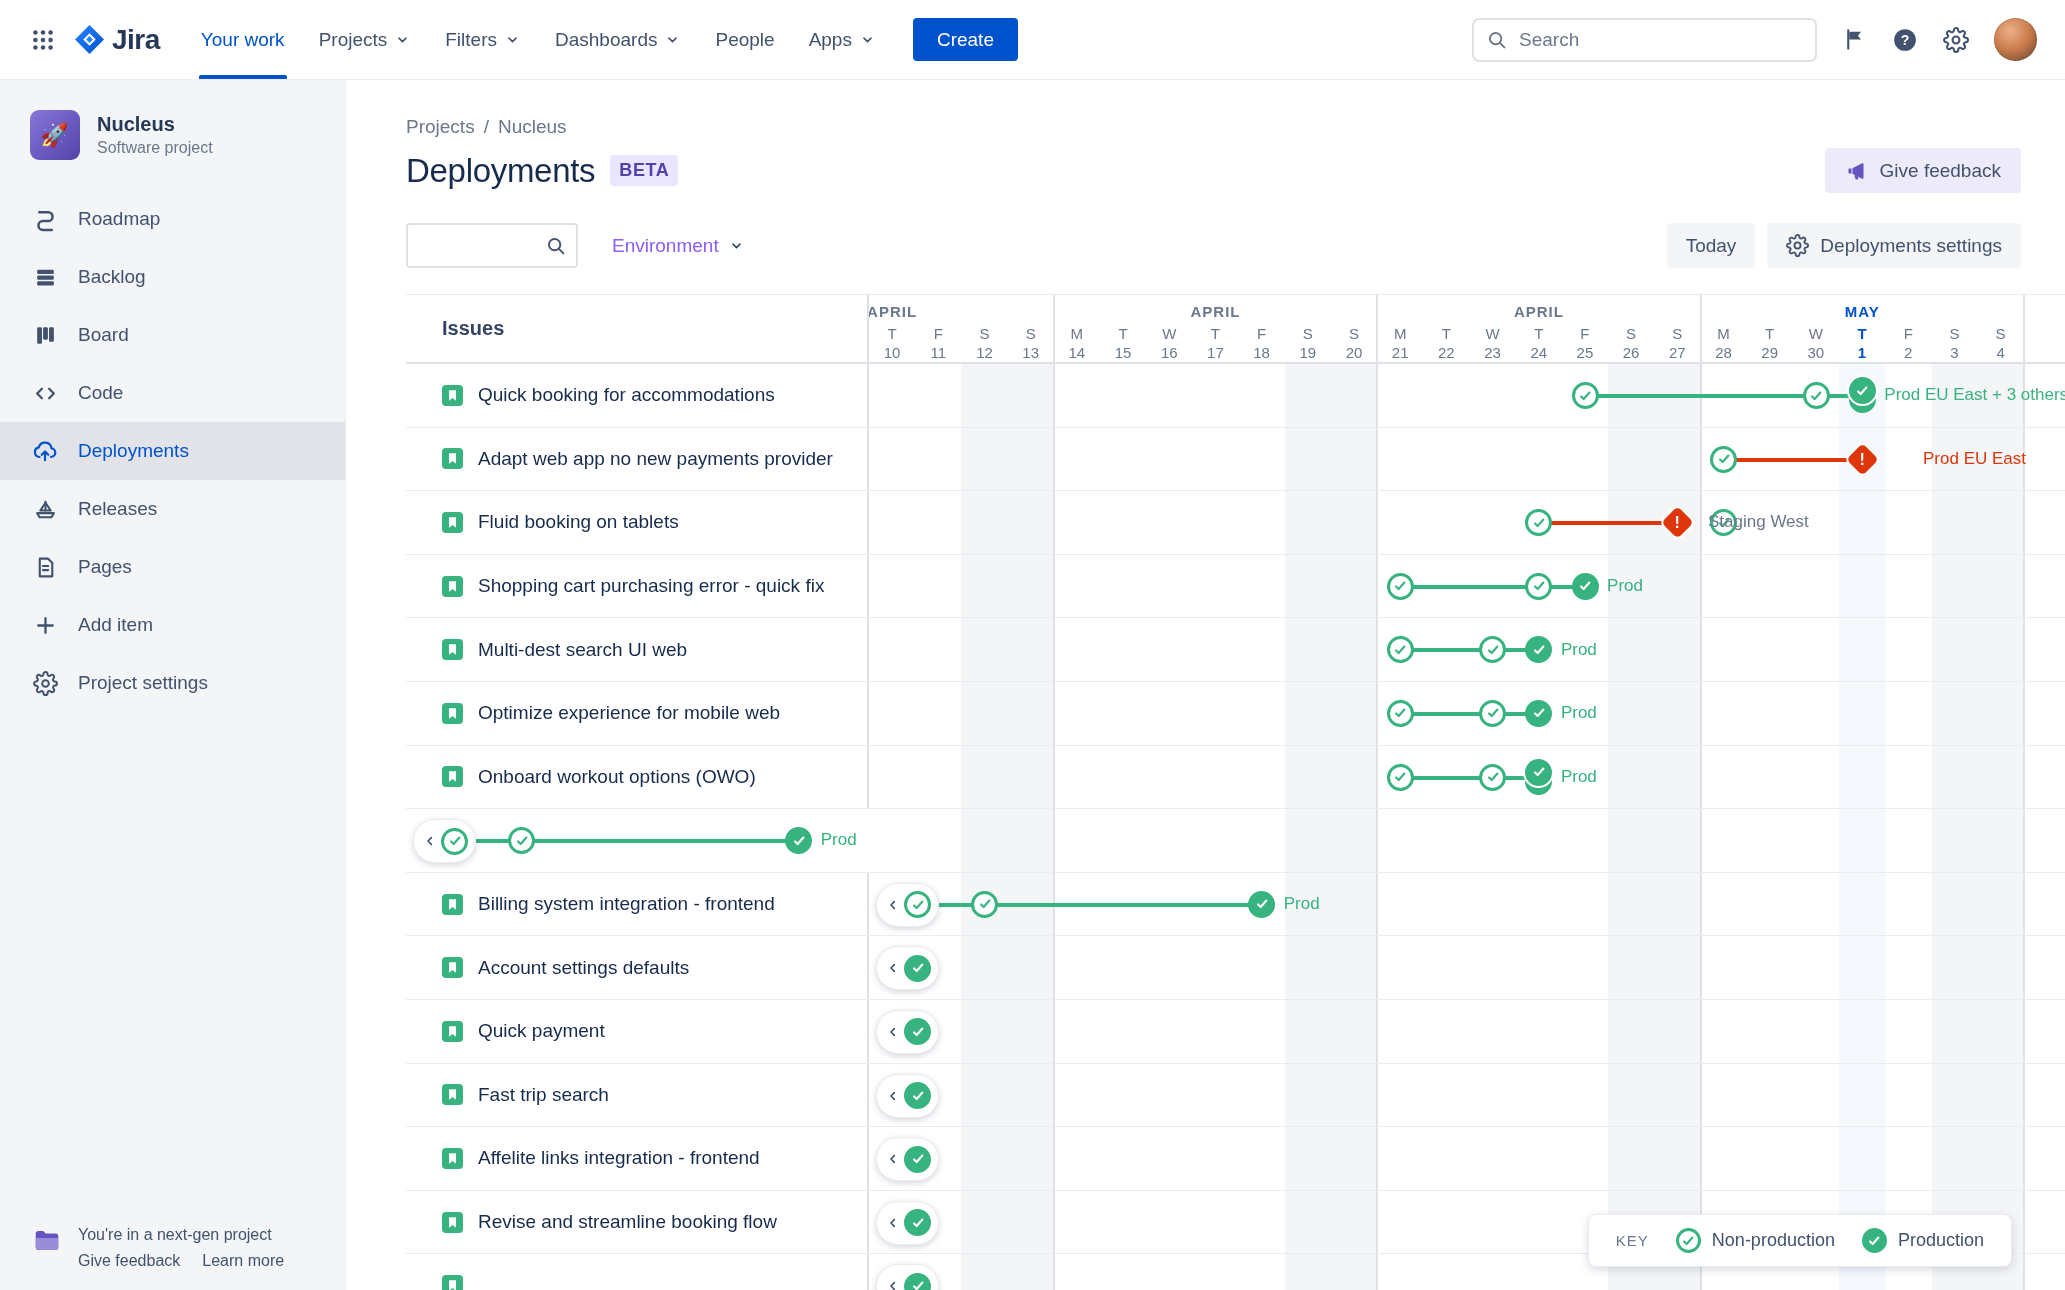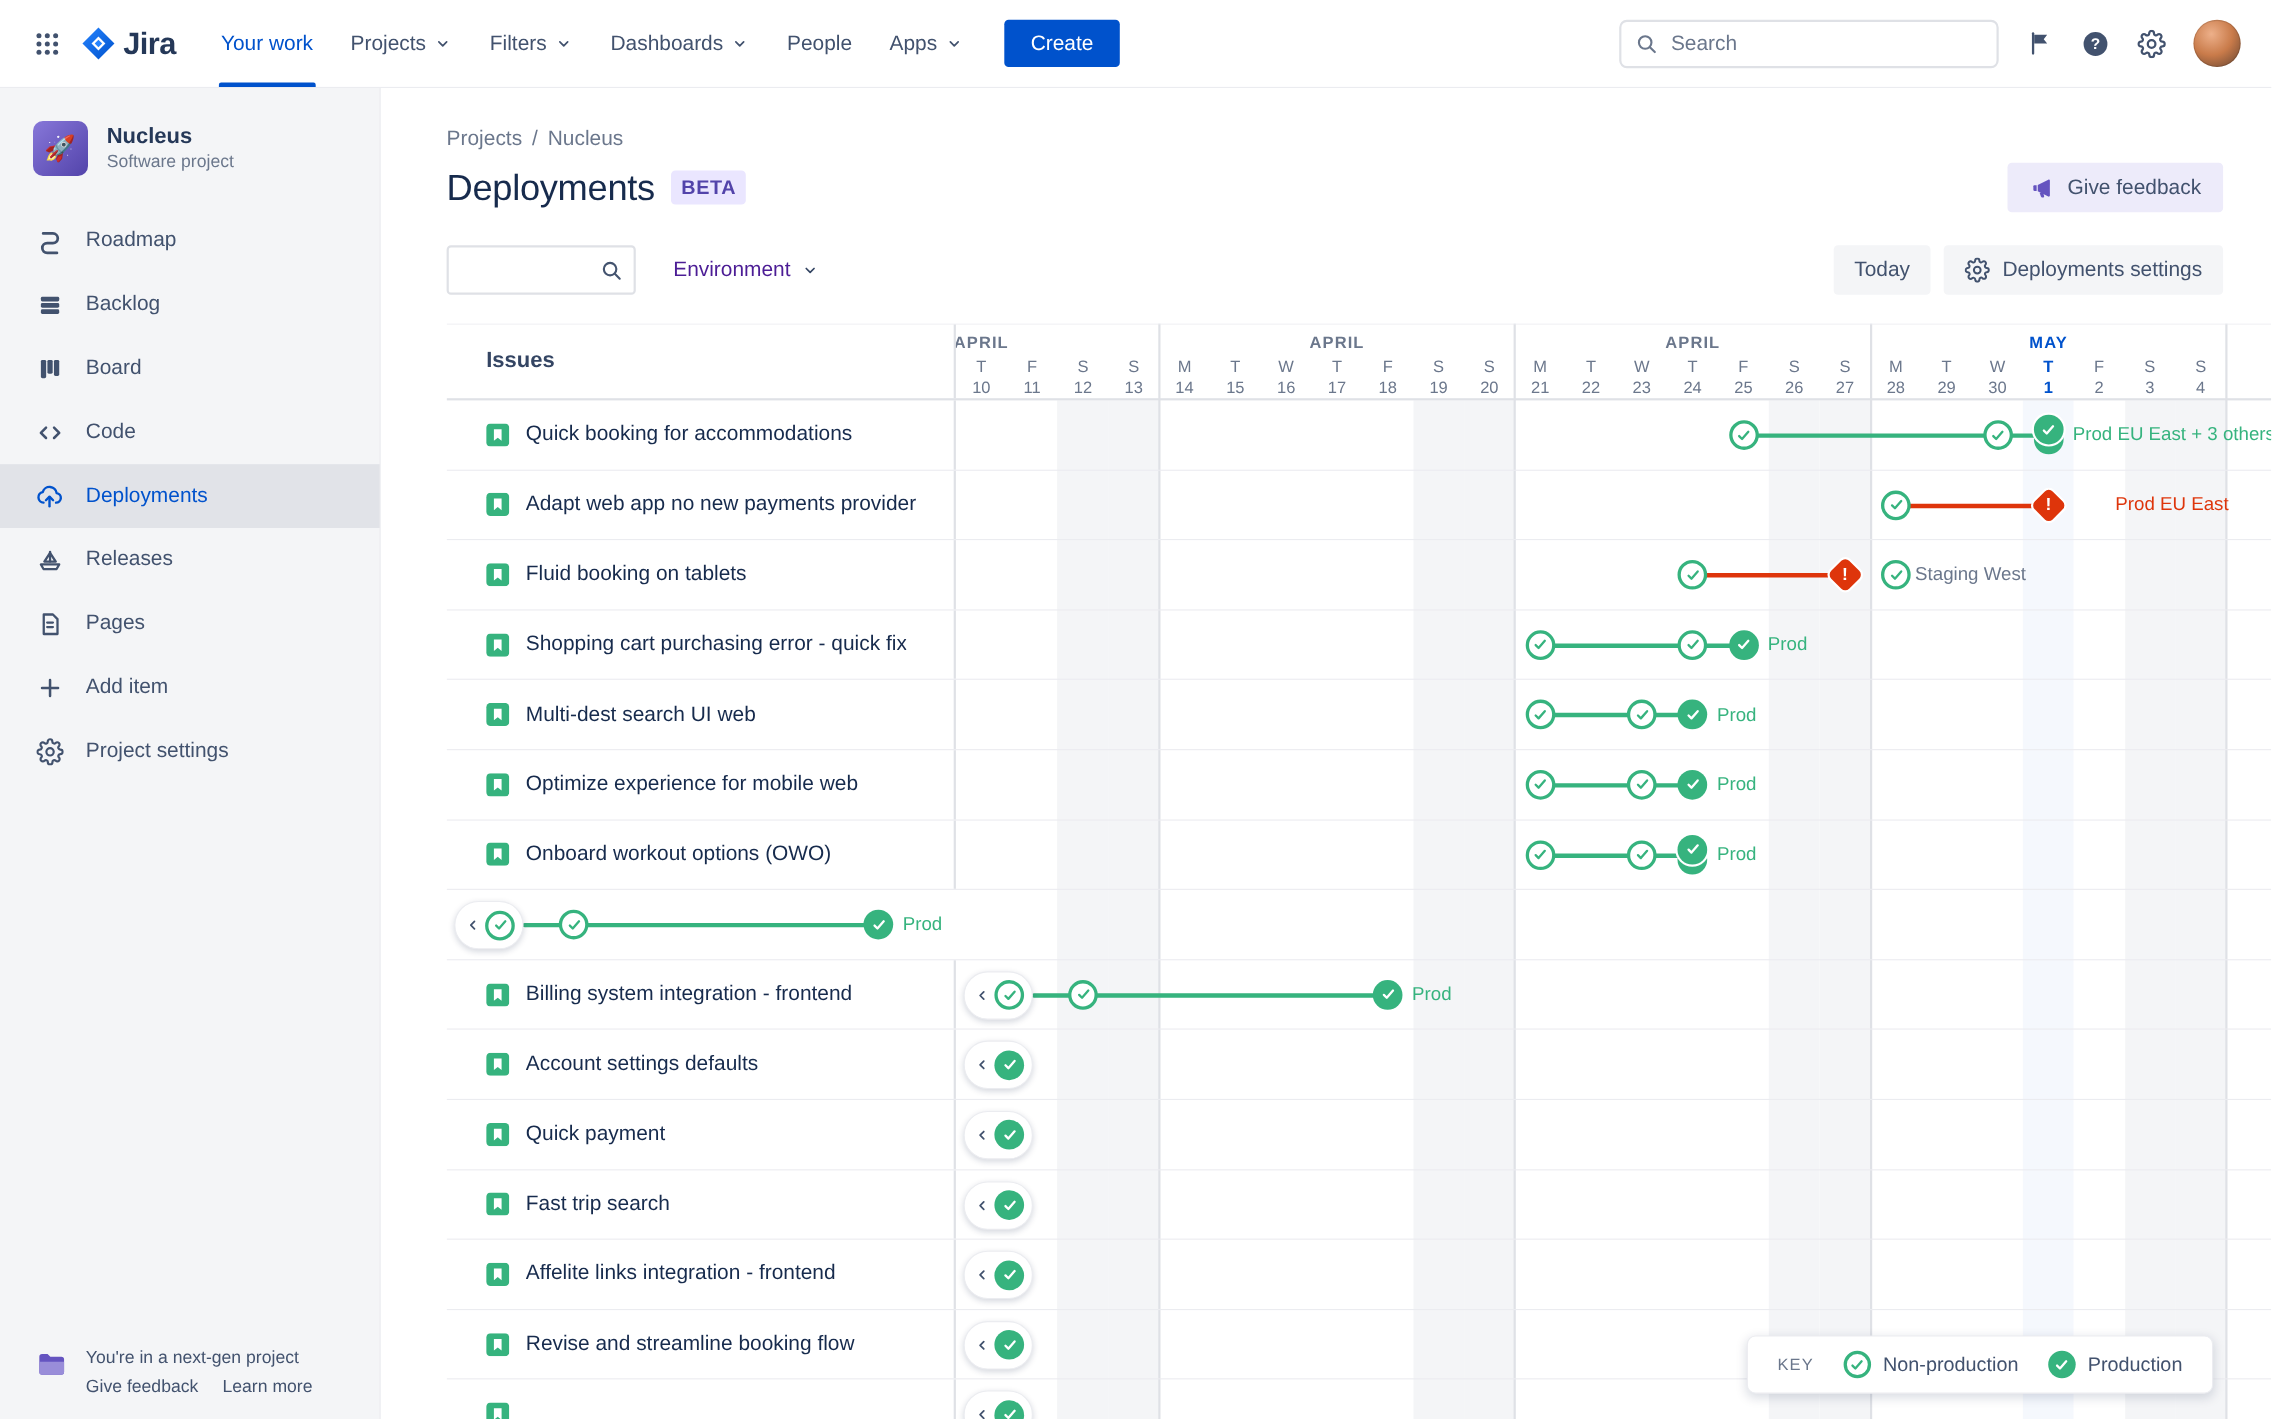--- a/index.html
+++ b/index.html
@@ -64,21 +64,21 @@
     letter-spacing:.6px; padding:5px 9px; border-radius:4px; }
   .gf-btn { margin-left:auto; height:45px; display:flex; align-items:center; gap:11px;
     background:#EDEBFA; border:none; border-radius:4px; padding:0 20px; font-size:19px;
     color:#42526E; font-weight:500; cursor:pointer; font-family:inherit; }
   .controls-row { display:flex; align-items:center; margin-top:30px; }
   .tl-search { width:172px; height:45px; border:2px solid #DFE1E6; border-radius:4px;
     display:flex; align-items:center; padding:0 10px 0 12px; background:#fff; }
   .tl-search input { border:none; outline:none; flex:1; min-width:0; font-size:18px;
     font-family:inherit; color:#172B4D; }
   .env-dd { display:flex; align-items:center; gap:9px; margin-left:34px; font-size:19px;
-    color:#4c1d95; cursor:pointer; }
+    color:#8b5cf6; cursor:pointer; }
   .ctrl-right { margin-left:auto; display:flex; gap:12px; }
   .btn-subtle { height:45px; border:none; border-radius:4px; background:#F4F5F7; color:#42526E;
     font-size:19px; font-weight:500; padding:0 19px; display:flex; align-items:center; gap:11px;
     cursor:pointer; font-family:inherit; }
   
   .tl-card { position:relative; margin:26px 0 0 60px; height:1002px; overflow:hidden; }
   .tl-overlay { position:absolute; left:463px; top:0; right:0; bottom:0; overflow:hidden; }
   .band { position:absolute; top:70px; bottom:0; background:#F4F5F7; }
   .today-band { position:absolute; top:70px; bottom:0; background:rgba(0,82,204,0.04); }
   .wline { position:absolute; top:0; bottom:0; width:2px; background:#DFE1E6; }
@@ -606,21 +606,21 @@
               </svg>
             </div>
             <div class="mk-alert" style="left: 797px;">
               <span>!</span>
             </div>
             <div class="mk mk-pos mk-o" style="left: 841.2px;">
               <svg width="14" height="14" viewBox="0 0 16 16">
                 <path d="M3.5 8.5l3 3 6.5-7.5" fill="none" stroke="#36B37E" stroke-width="2.4" stroke-linecap="round" stroke-linejoin="round"></path>
               </svg>
             </div>
-            <span class="env-label" style="left: 872px; color: rgb(107, 119, 140);">Staging West</span>
+            <span class="env-label" style="left: 839px; color: rgb(107, 119, 140);">Staging West</span>
           </div>
         </div>
         <div class="tl-row">
           <div class="issue-cell">
             <span class="story-ic">
               <svg width="21" height="21" viewBox="0 0 24 24">
                 <rect width="24" height="24" rx="4.5" fill="#36B37E"></rect>
                 <path d="M8 6h8v12l-4-3.2L8 18z" fill="#fff"></path>
               </svg>
             </span>

